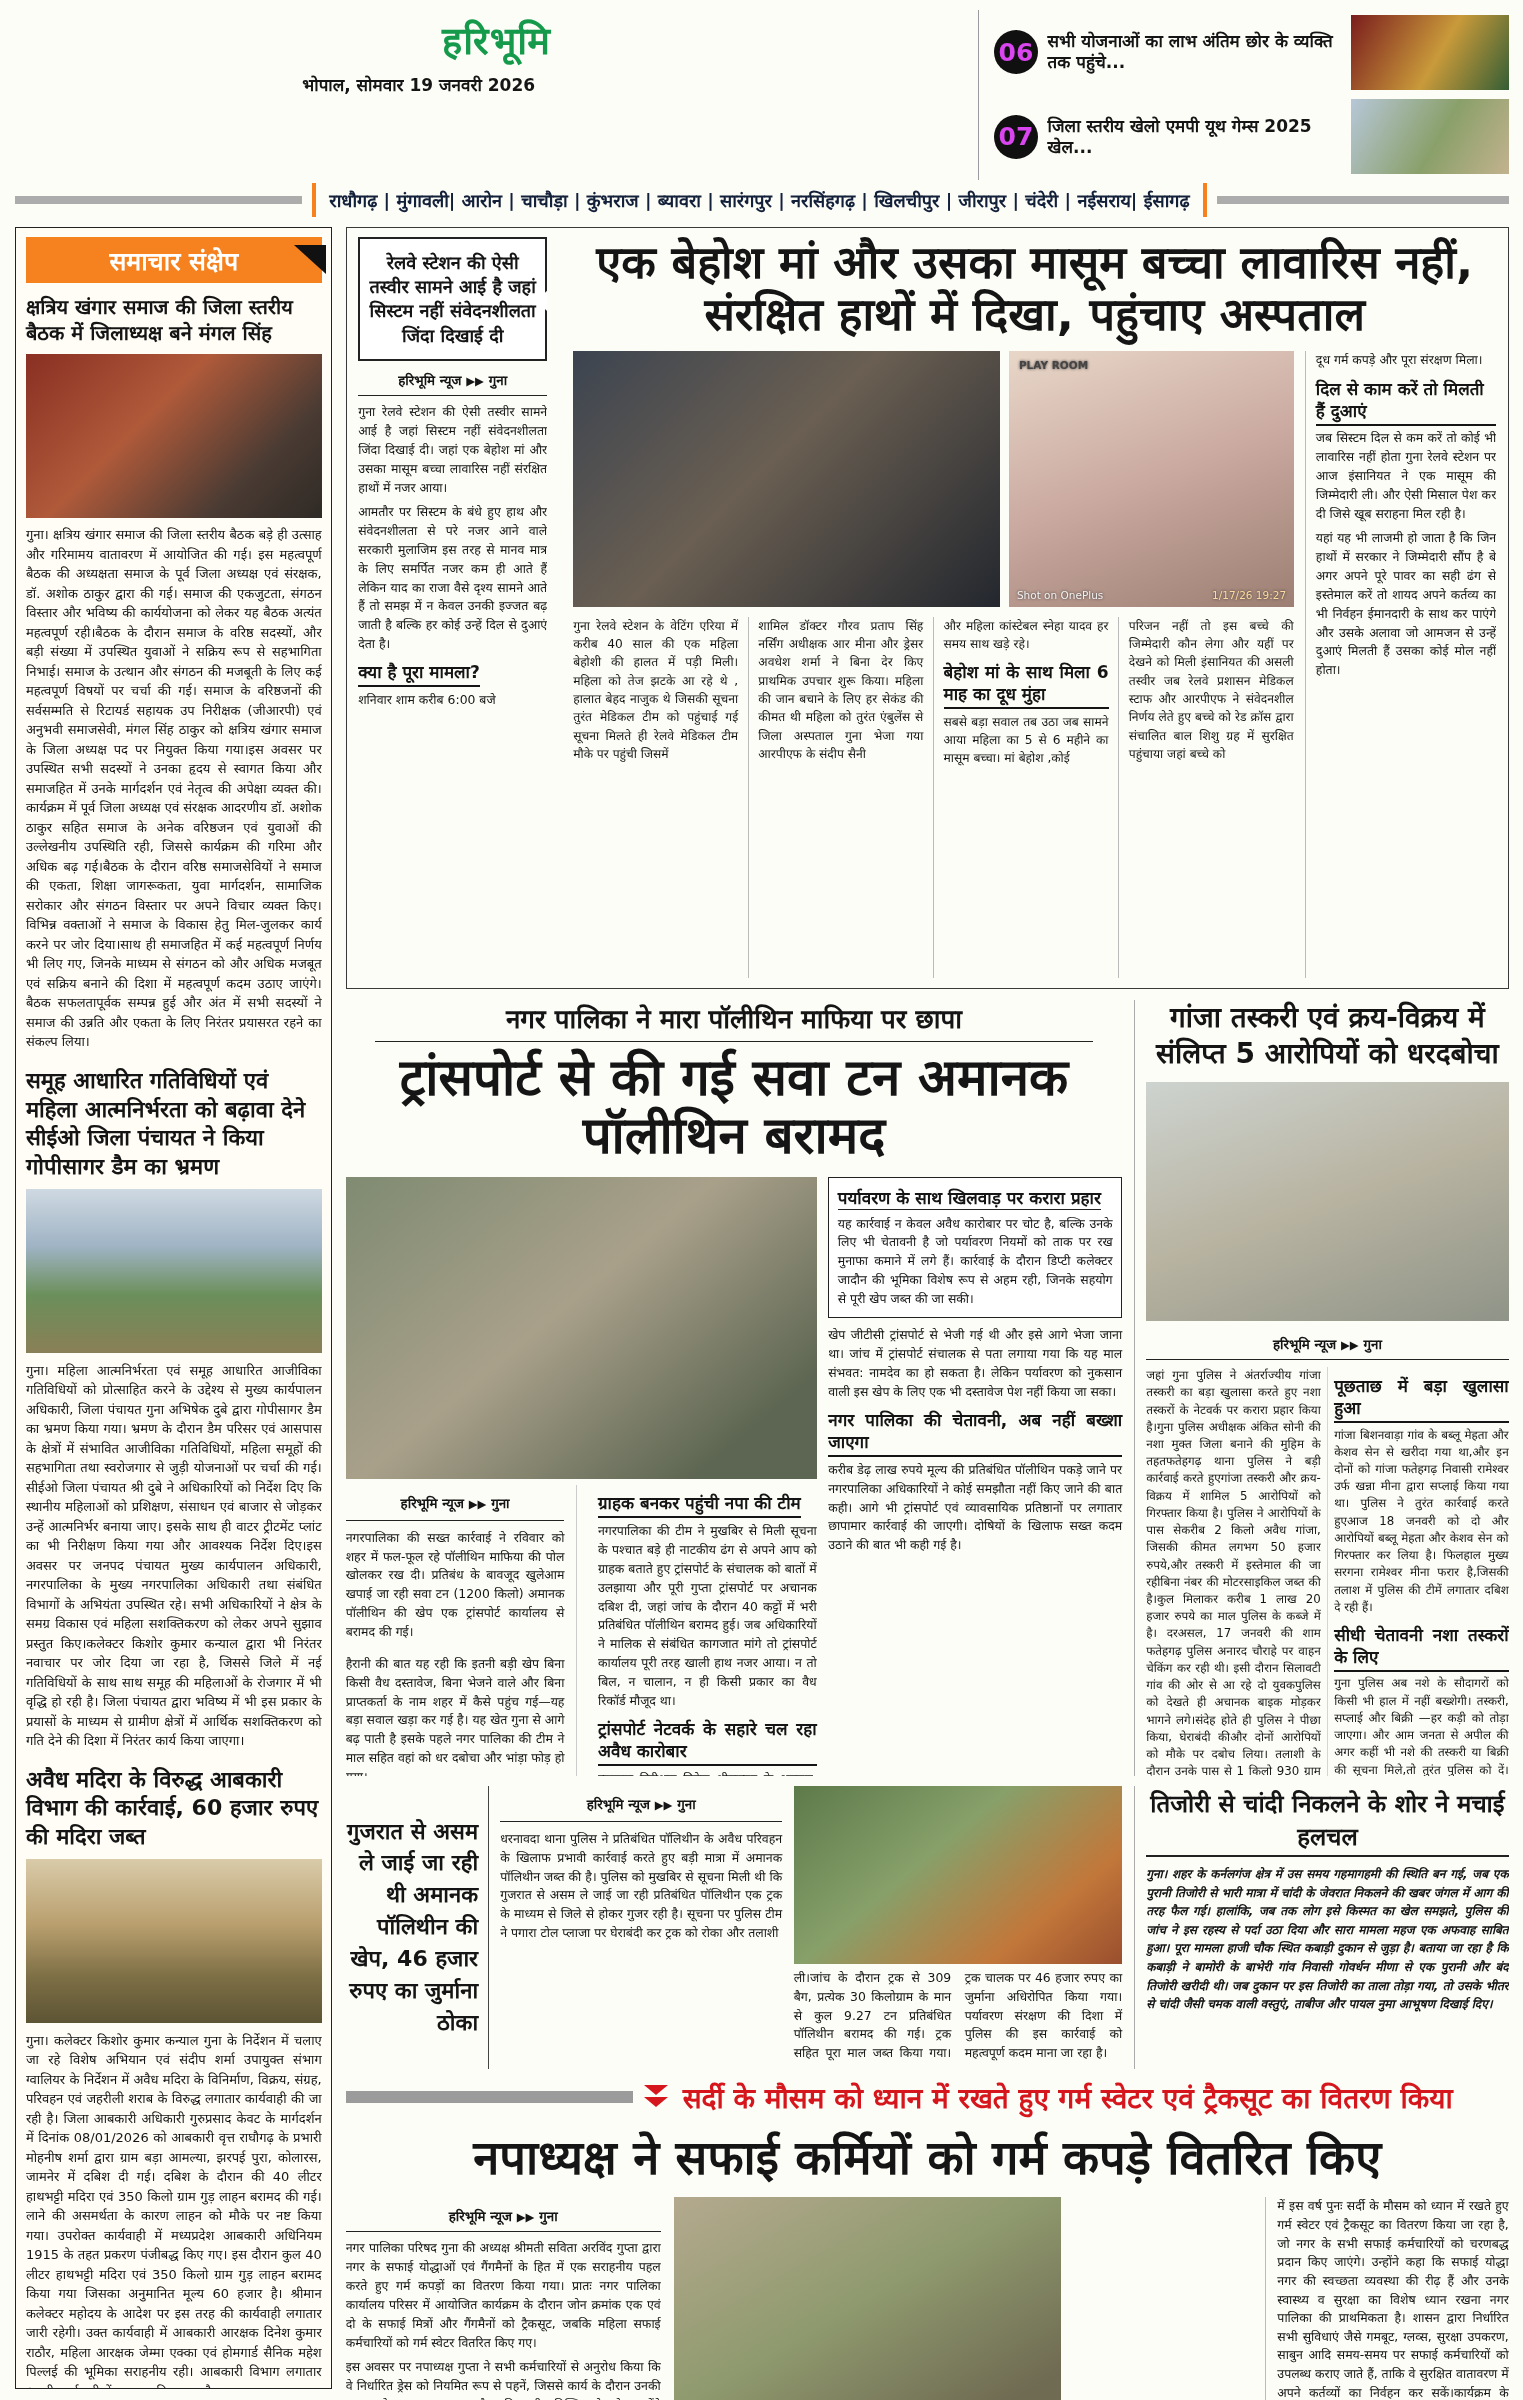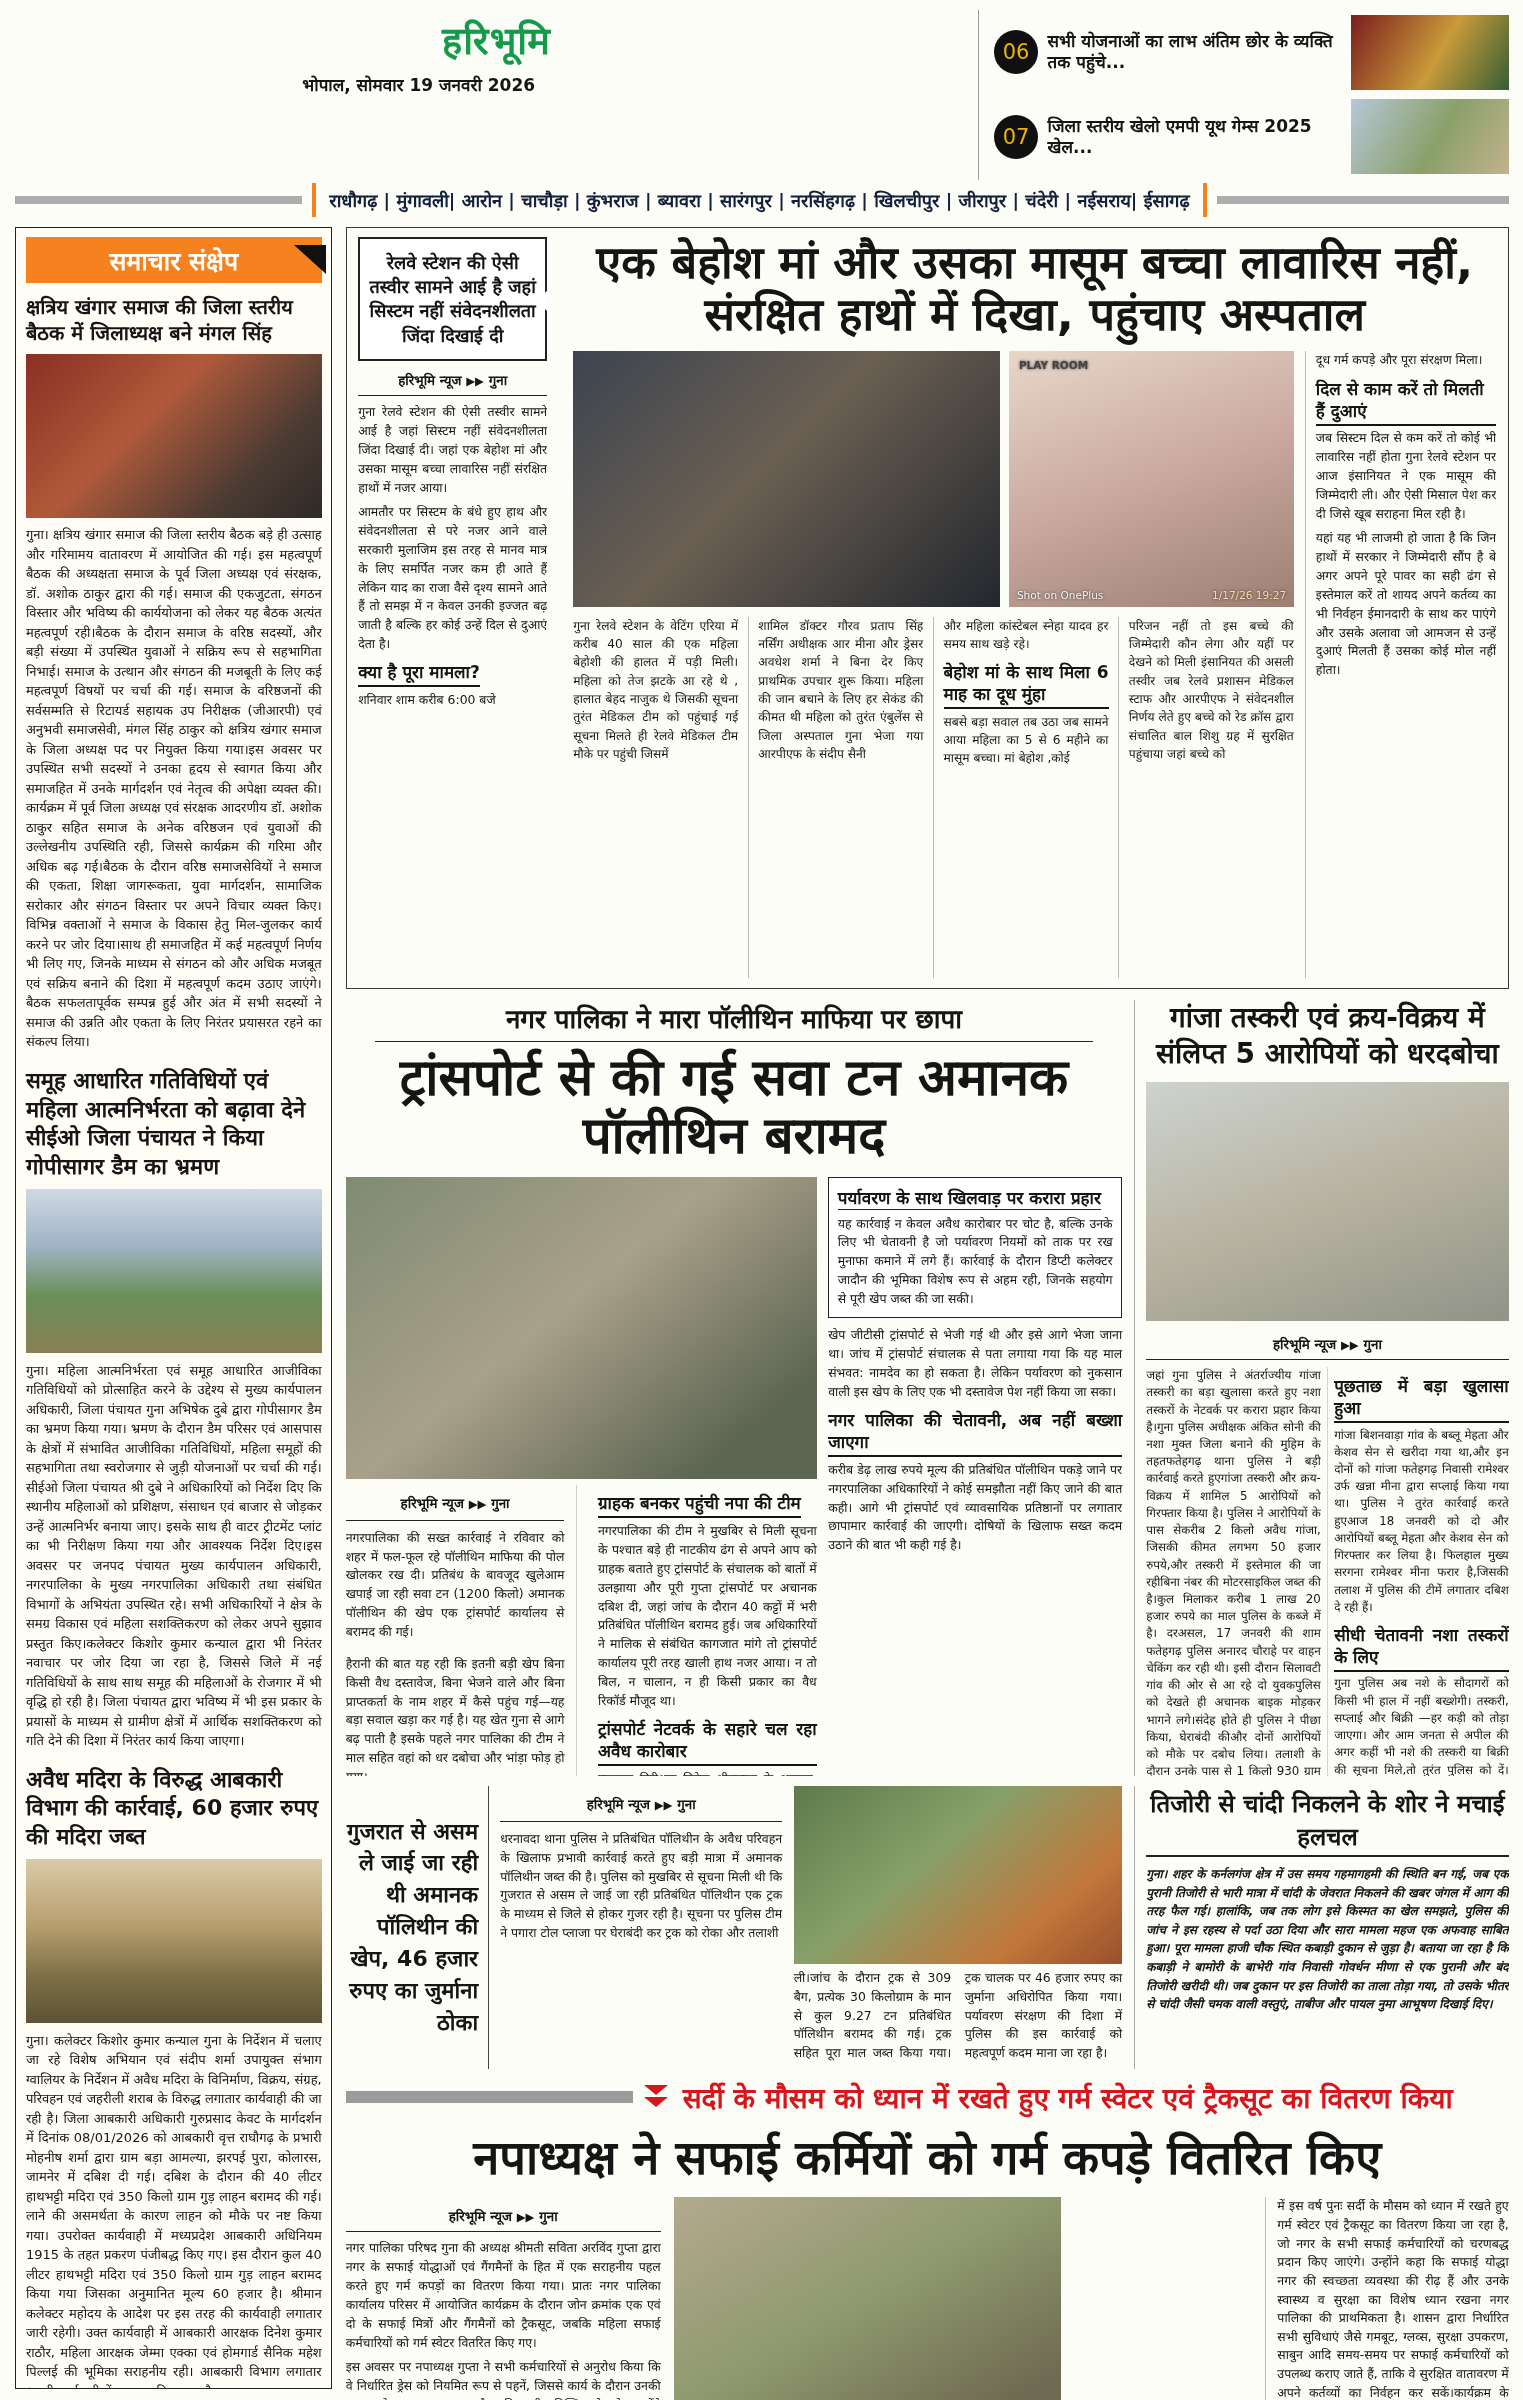--- a/index.html
+++ b/index.html
@@ -6,21 +6,21 @@
   body{margin:0;background:#e8e8e4;font-family:"DejaVu Sans","Liberation Sans",sans-serif}
   .page{position:relative;width:1524px;height:2400px;margin:0 auto;background:#fdfdf8;overflow:hidden;padding:9.6px 15.3px;color:#151515}
   
   .masthead{display:flex;height:170px}
   .mast-left{flex:1;text-align:center;padding-top:3.8px;min-width:0}
   .logo{color:#149a4a;font-size:38px;font-weight:800;letter-spacing:1px}
   .mast-title{color:#d6161d;font-size:50px;font-weight:800;line-height:1.08;white-space:nowrap}
   .dateline{font-size:17px;font-weight:700;text-align:left;margin-left:287px;margin-top:7.6px}
   .mast-right{flex:0 0 531px;display:flex;flex-direction:column;gap:9.6px;border-left:1.9px solid #9a9aa0;padding-left:15.3px;justify-content:center}
   .teaser{display:flex;align-items:center;gap:9.6px}
-  .tnum{flex:0 0 44px;height:44px;border-radius:50%;background:#101010;color:#eab308;font-size:21px;font-weight:400;display:flex;align-items:center;justify-content:center}
+  .tnum{flex:0 0 44px;height:44px;border-radius:50%;background:#101010;color:#d946ef;font-size:25px;font-weight:700;display:flex;align-items:center;justify-content:center}
   .ttext{flex:1;font-size:17px;font-weight:700;line-height:1.25}
   .tphoto{flex:0 0 158px;height:75px}
   
   .towns-row{display:flex;align-items:center;margin:3.8px 0 9.6px}
   .gbar{height:8.6px;background:#acacac}
   .gbar.left{flex:0 0 287px}
   .gbar.right{flex:1}
   .towns{margin:0 9.6px;padding:4.8px 13.4px;font-size:18px;font-weight:700;color:#13203a;border-left:4.8px solid #f5821f;border-right:4.8px solid #f5821f}
   
   .content{display:flex;gap:13.4px}

